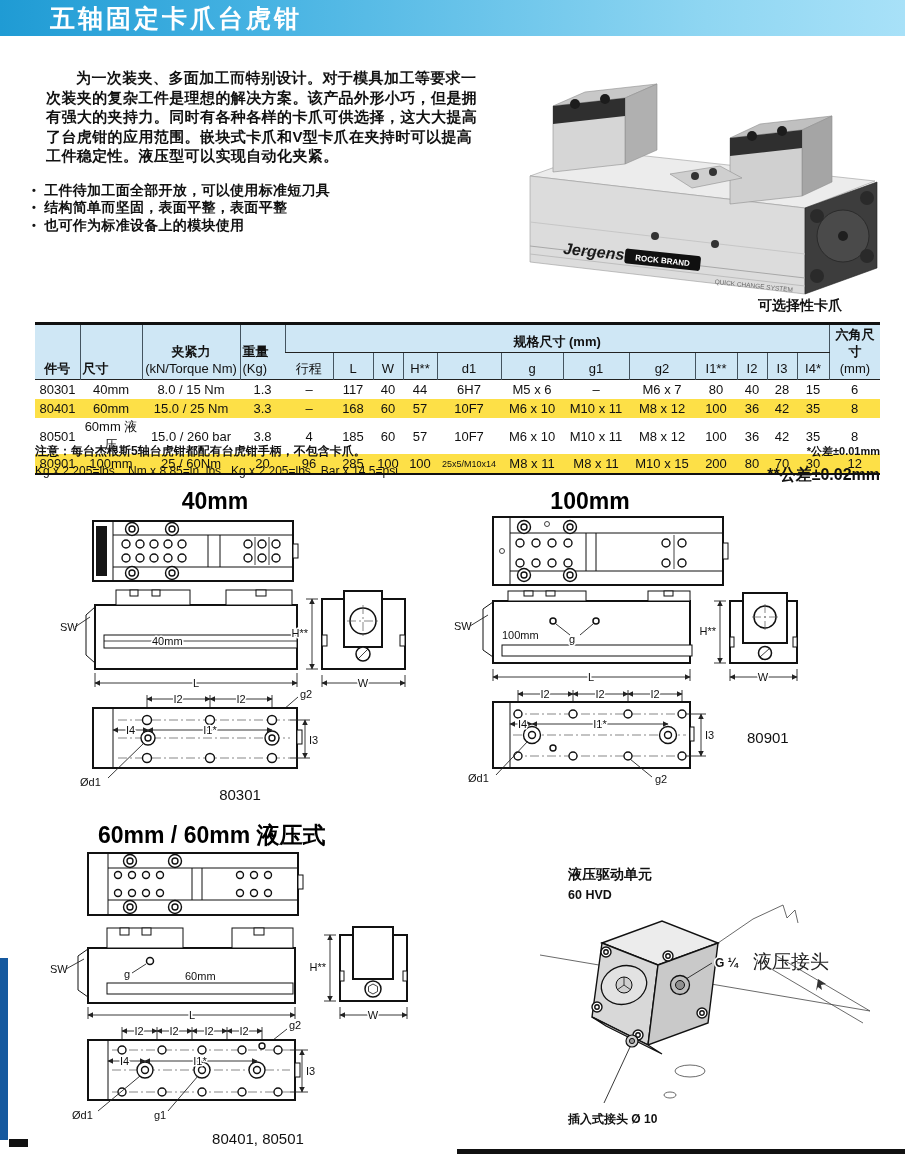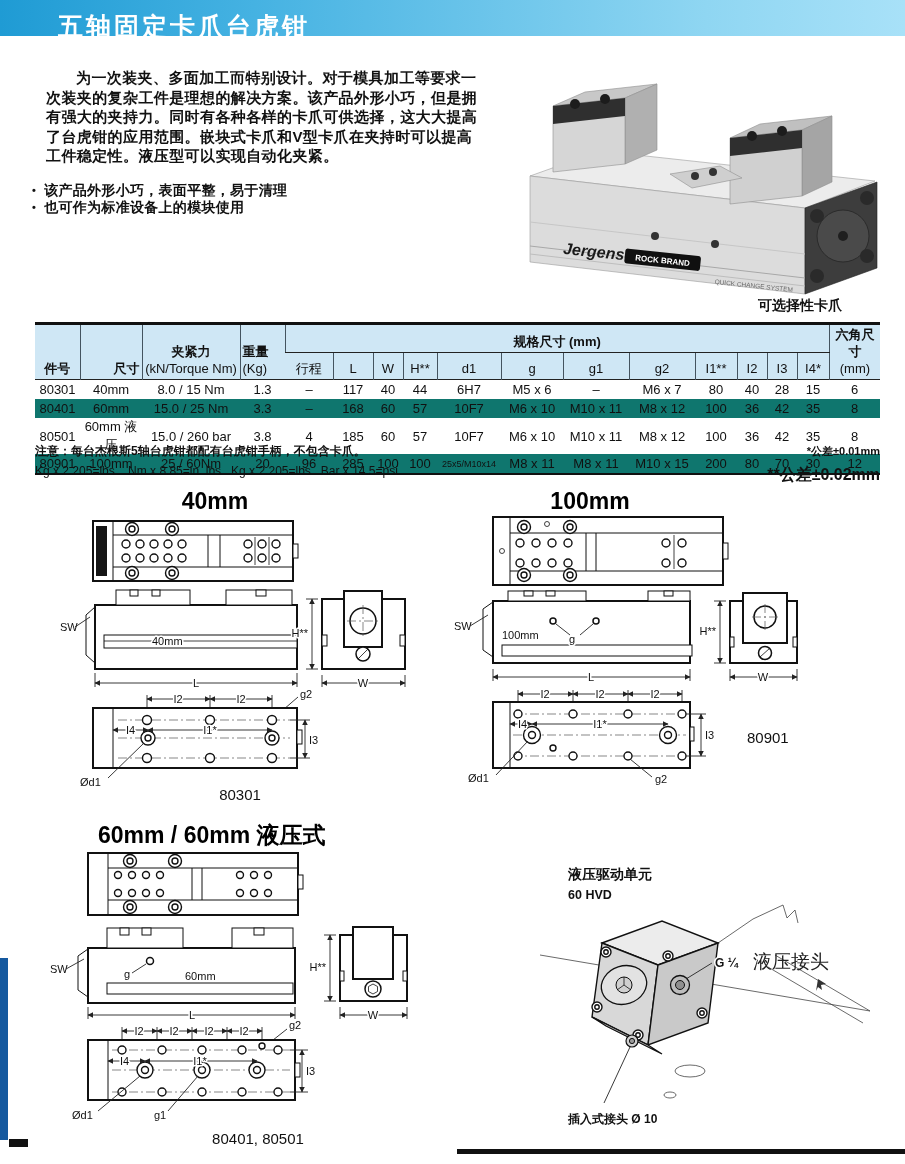--- a/index.html
+++ b/index.html
@@ -2,21 +2,21 @@
 <html><head>
 <meta charset="utf-8">
 <style>
   html,body{margin:0;padding:0;background:#fff}
   .page{position:relative;width:905px;height:1164px;background:#fff;overflow:hidden;
         font-family:"Liberation Sans",sans-serif;color:#111}
 
   
   .titlebar{position:absolute;left:0;top:0;width:905px;height:36px;
     background:linear-gradient(90deg,#1f9bd4 0%,#45b2e2 28%,#8fd6f2 78%,#a8e1f8 100%)}
-  .titlebar h1{margin:8px;padding:2px 0 0 50px;font-size:25px;font-weight:bold;color:#fff;letter-spacing:3px}
+  .titlebar h1{margin:0;padding:2px 0 0 50px;font-size:25px;font-weight:bold;color:#fff;letter-spacing:3px}
 
   
   .intro{position:absolute;left:30px;top:52px;width:465px}
   .intro p{margin:16px;font-size:15px;font-weight:600;line-height:19.5px;text-indent:2em;letter-spacing:.4px}
   .intro ul{margin:11px 0 0 2px;padding:0;list-style:none}
   .intro li{font-size:14px;font-weight:600;line-height:17.6px;letter-spacing:.3px}
   .intro li::before{content:"•";margin-right:8px;font-size:11px;vertical-align:1px}
 
   
   .photo{position:absolute;left:505px;top:46px;margin:0}
@@ -26,21 +26,21 @@
   
   .spec-table{position:absolute;left:35px;top:322px;width:845px;border-collapse:collapse;table-layout:fixed;
     border-top:3px solid #111;border-bottom:2px solid #111;font-size:13px}
   .spec-table thead{background:#cfe7f5;border-bottom:1px solid #222}
   .spec-table th{font-weight:bold;padding:1px 2px 2px;vertical-align:bottom;border-left:1px solid #44545f;line-height:17px}
   .spec-table th:first-child{border-left:none}
   .spec-table th .u{font-weight:normal}
   .spec-table .grp{border-bottom:1px solid #222;text-align:center}
   .spec-table .sub{font-weight:normal;}
   .spec-table tbody td{text-align:center;height:19px;padding:0;border:none}
-  .spec-table tbody tr.stripe{background:#0f766e}
+  .spec-table tbody tr.stripe{background:#fde047}
   .spec-table td.tiny{font-size:9px}
 
   
   .note1{position:absolute;left:35px;top:443px;font-size:12px;font-weight:bold}
   .note2{position:absolute;left:35px;top:464px;font-size:12px;white-space:pre}
   .tol1{position:absolute;right:25px;top:444px;font-size:11px;font-weight:bold}
   .tol2{position:absolute;right:25px;top:465px;font-size:16px;font-weight:bold}
 
   
   .svgA{position:absolute;left:60px;top:487px}
@@ -76,21 +76,22 @@
 
 <div class="page">
 
   <header class="titlebar">
     <h1>五轴固定卡爪台虎钳</h1>
   </header>
 
   <section class="intro">
     <p>为一次装夹、多面加工而特别设计。对于模具加工等要求一次装夹的复杂工件是理想的解决方案。该产品外形小巧，但是拥有强大的夹持力。同时有各种各样的卡爪可供选择，这大大提高了台虎钳的应用范围。嵌块式卡爪和V型卡爪在夹持时可以提高工件稳定性。液压型可以实现自动化夹紧。</p>
     <ul>
-        <li>该产品外形小巧，表面平整，易于清理</li>
+        <li>工件待加工面全部开放，可以使用标准短刀具</li>
+        <li>结构简单而坚固，表面平整，表面平整</li>
         <li>也可作为标准设备上的模块使用</li>
       </ul>
   </section>
 
   <svg class="photo" width="400" height="252" viewBox="0 0 400 252">
     <g>
       <polygon points="25,130 95,105 370,135 300,162" fill="#ececec" stroke="#9a9a9a" stroke-width="0.6"></polygon>
       <polygon points="25,130 300,162 300,248 25,216" fill="#dcdcdc" stroke="#9a9a9a" stroke-width="0.6"></polygon>
       <polygon points="300,162 372,136 372,222 300,248" fill="#3d3d3d" stroke="#222" stroke-width="0.6"></polygon>
       <circle cx="338" cy="190" r="26" fill="#4a4a4a" stroke="#2b2b2b"></circle>
@@ -148,21 +149,21 @@
         <col style="width:66px">
       <col style="width:42px">
         <col style="width:30px">
         <col style="width:30px">
         <col style="width:32px">
       <col style="width:51px">
     </colgroup>
     <thead>
       <tr>
         <th rowspan="2" style="text-align:center">件号</th>
-        <th rowspan="2" style="text-align:right">尺寸</th>
+        <th rowspan="2" style="text-align:left">尺寸</th>
         <th rowspan="2" style="text-align:center">
           <div>夹紧力</div>
           <div class="u">(kN/Torque Nm)</div>
         </th>
         <th rowspan="2" style="text-align:left">
           <div>重量</div>
           <div class="u">(Kg)</div>
         </th>
         <th colspan="12" class="grp">规格尺寸 (mm)</th>
         <th rowspan="2" style="text-align:center">

